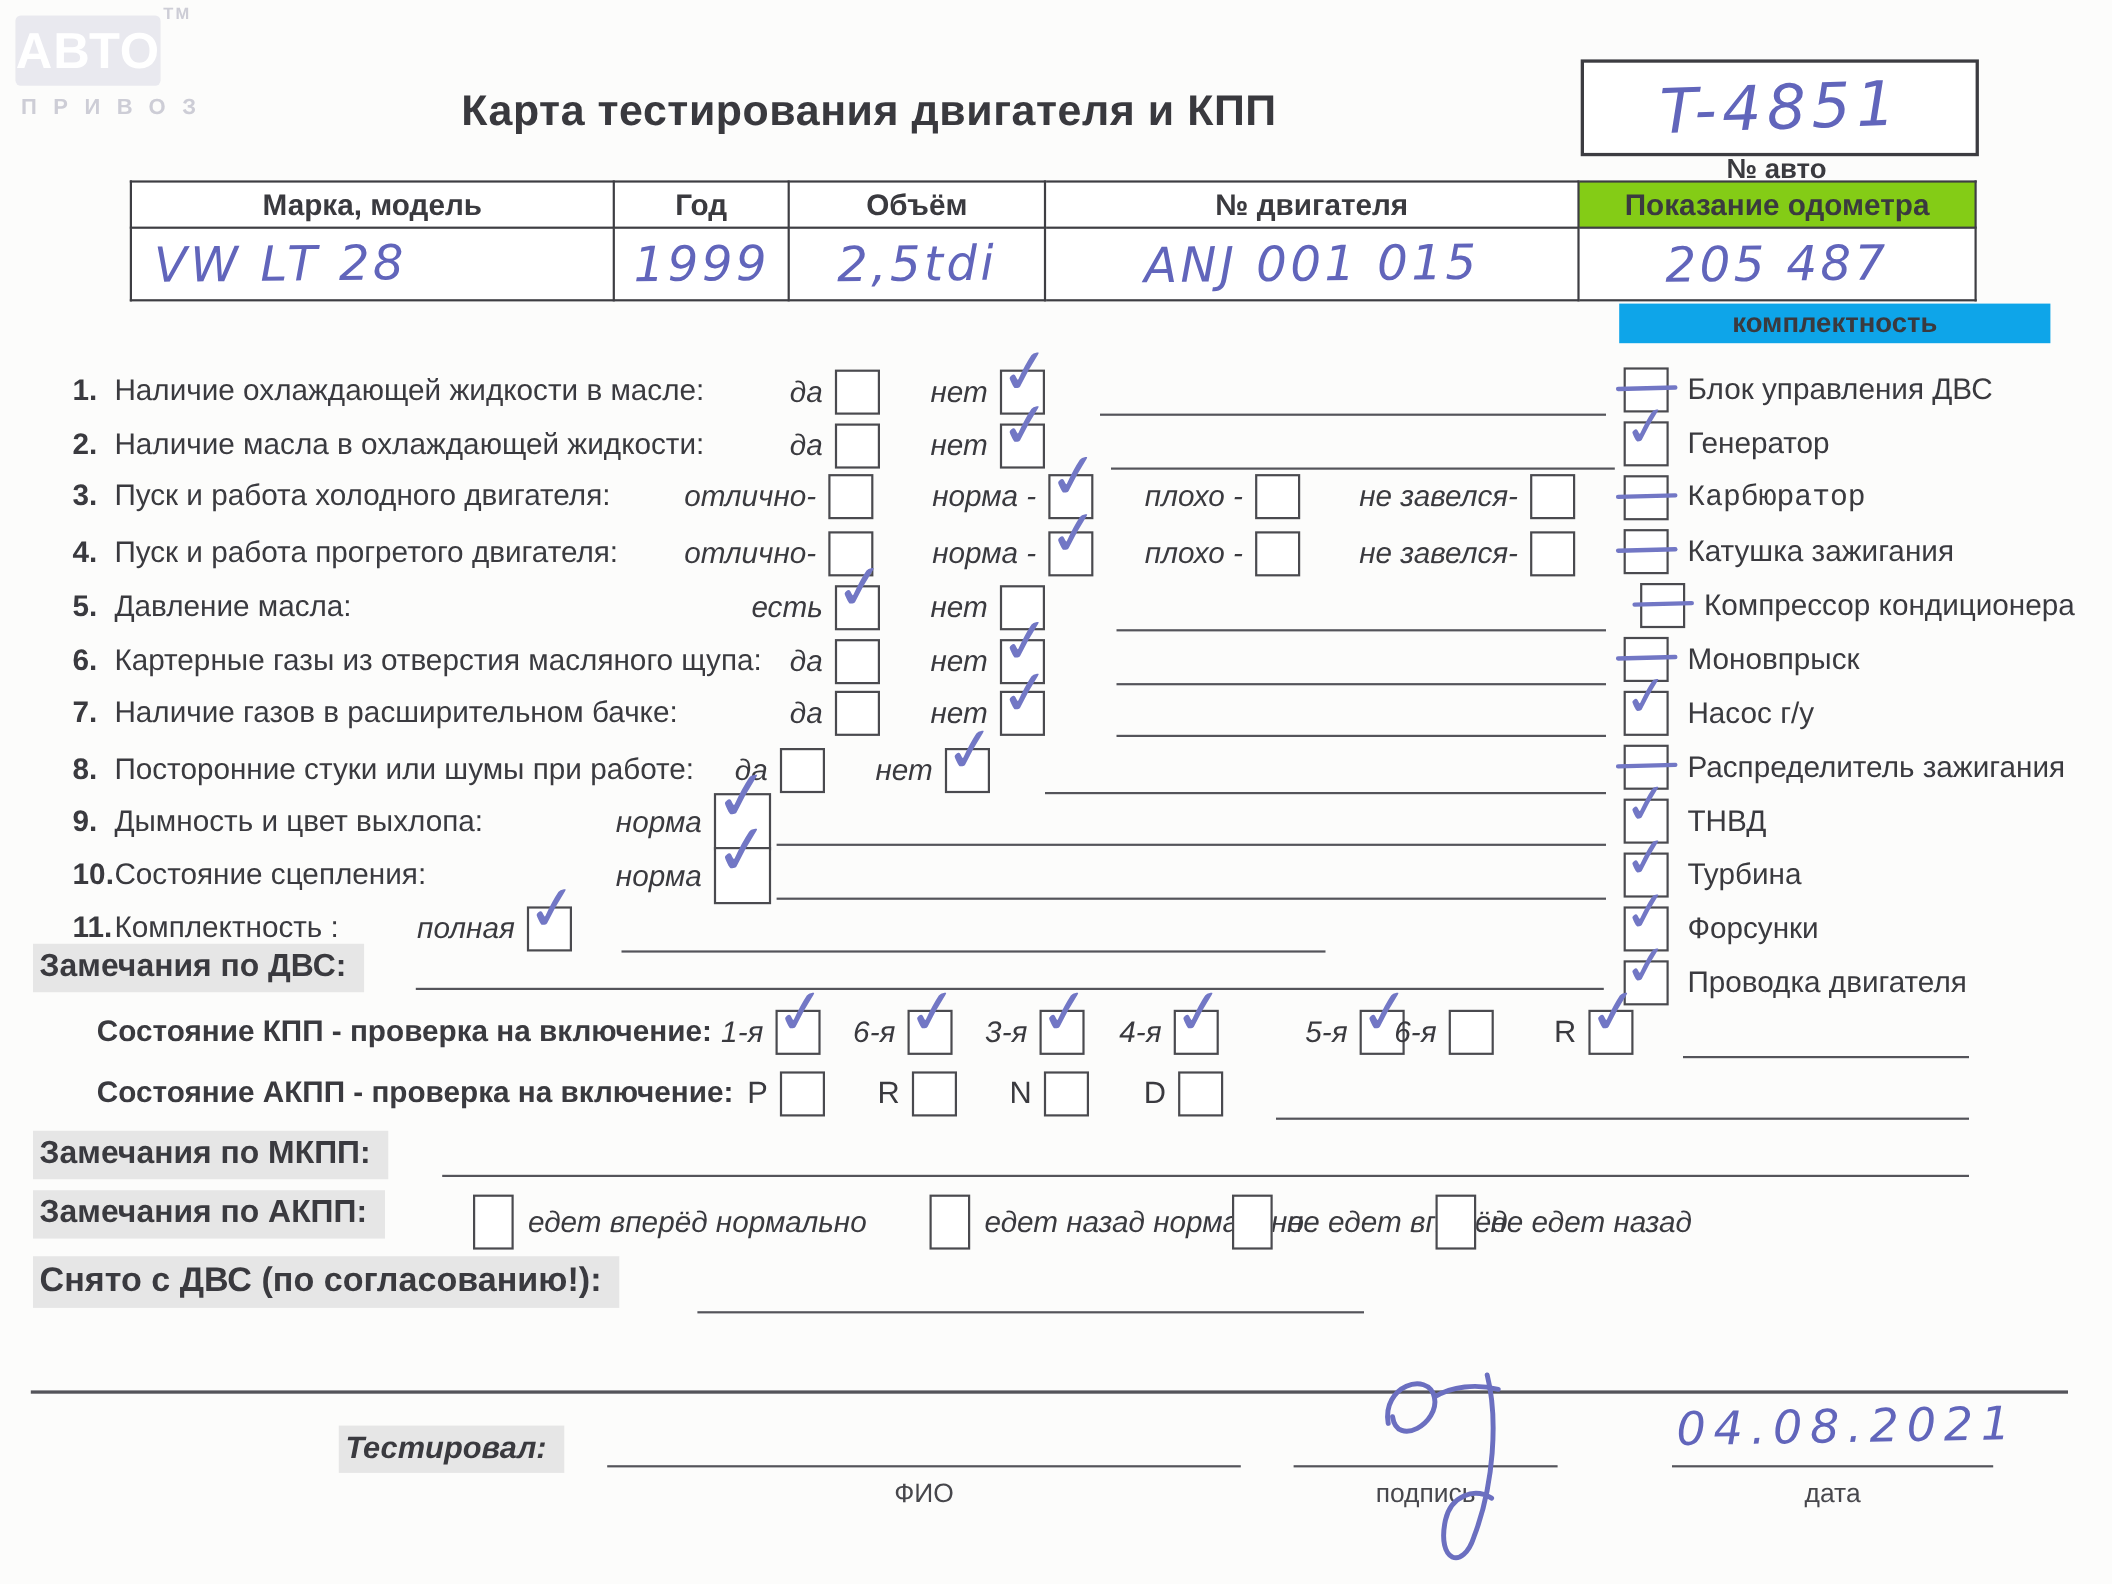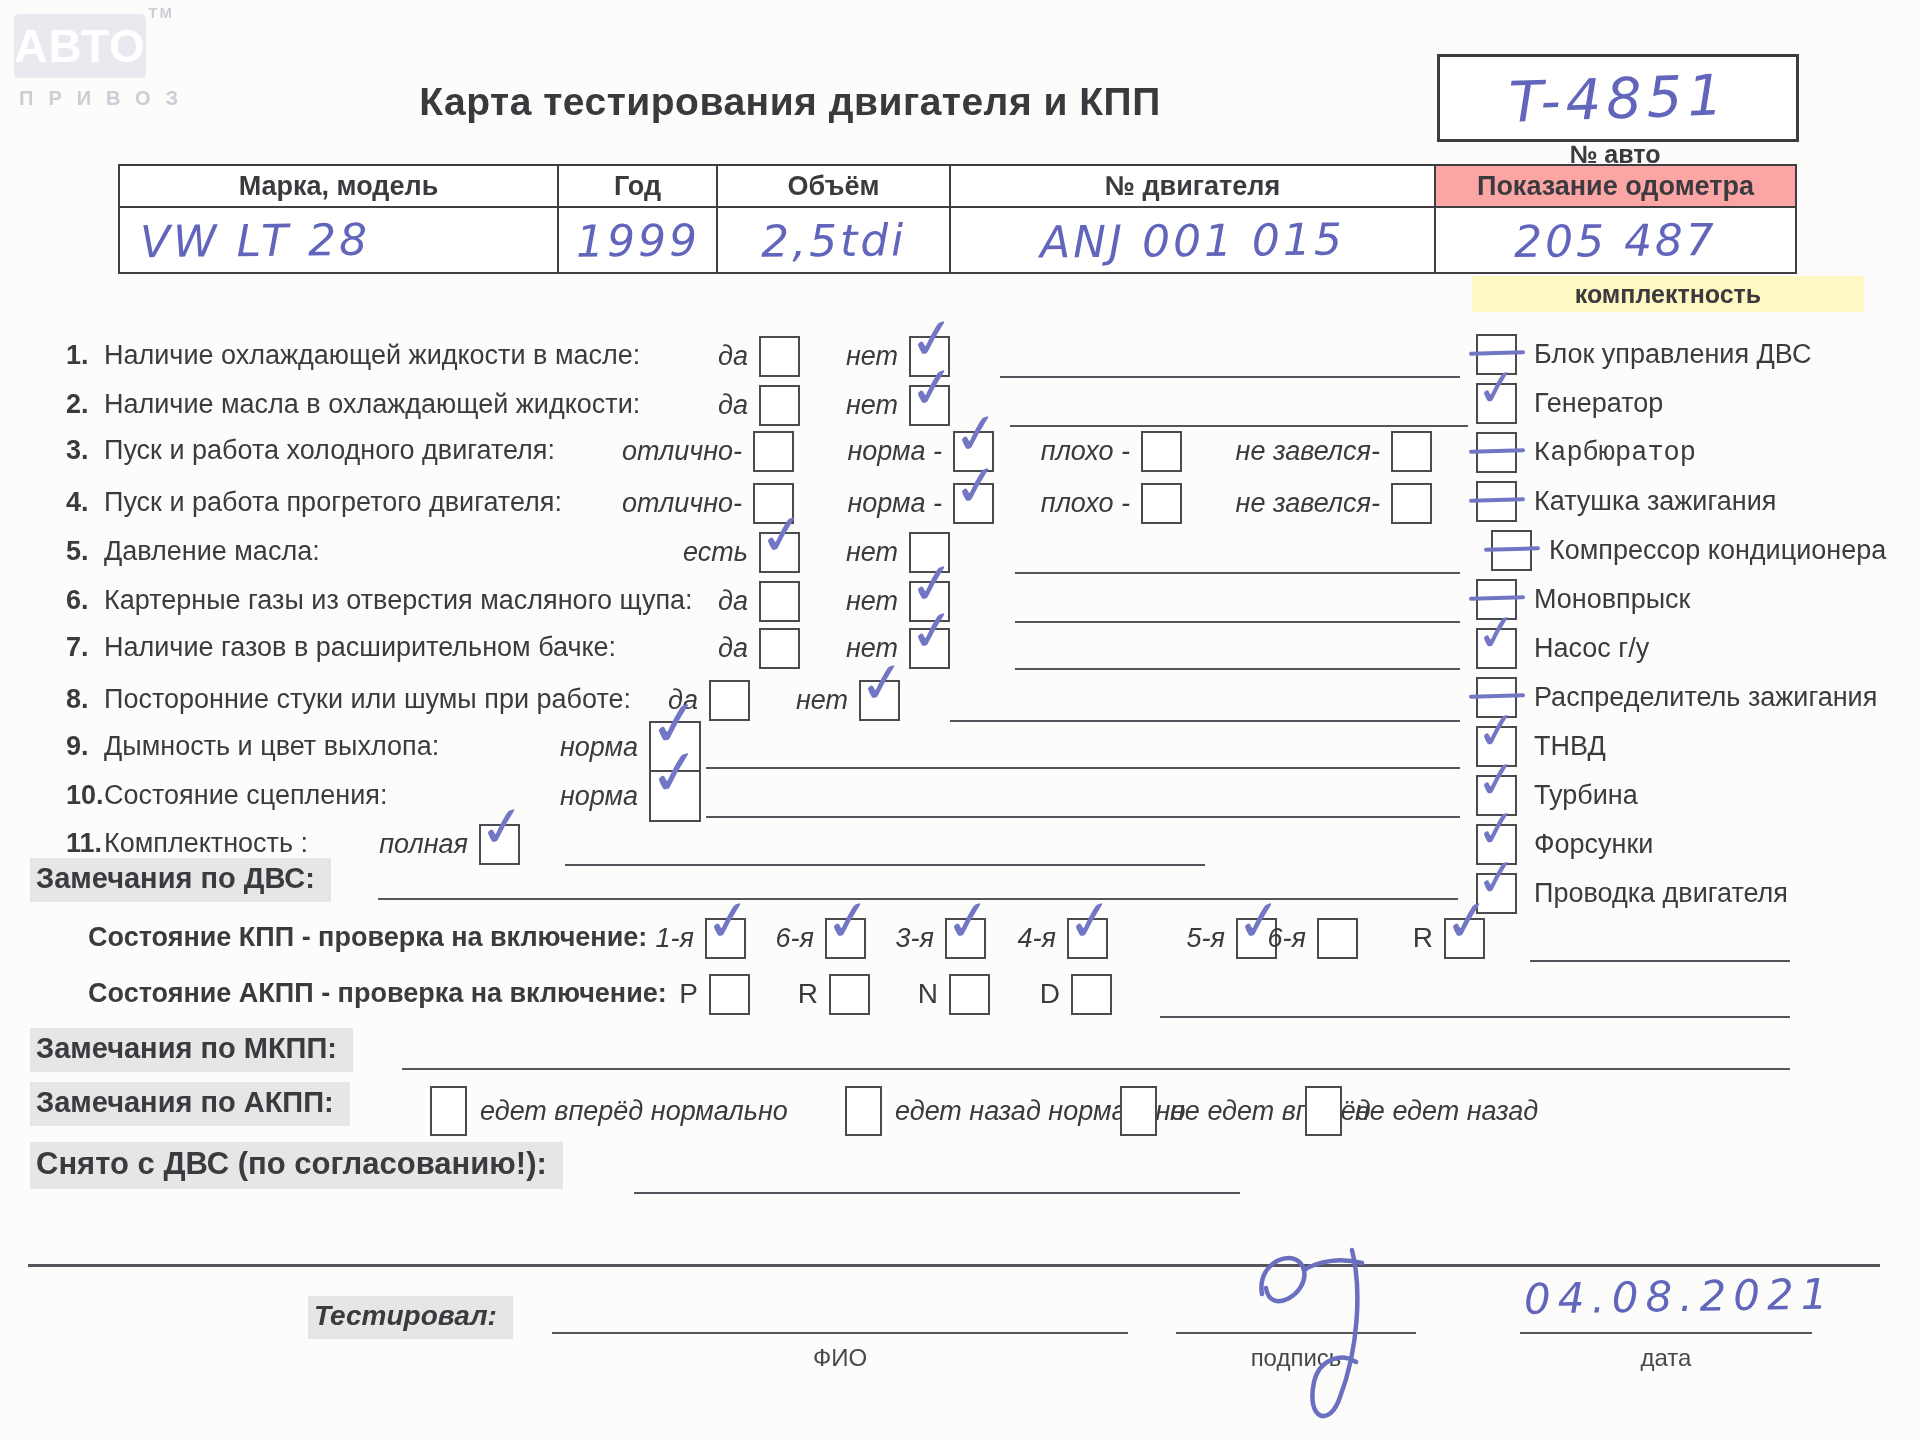--- a/index.html
+++ b/index.html
@@ -19,21 +19,21 @@
 
   
   .auto-box{position:absolute;left:1437px;top:54px;width:356px;height:82px;border:3px solid #3c3c41;
             display:flex;align-items:center;justify-content:center;background:#fff}
   .auto-label{position:absolute;left:1437px;top:140px;width:356px;text-align:center;font-weight:700;font-size:25px}
 
   
   .info-table{position:absolute;left:118px;top:164px;border-collapse:collapse;background:#fff}
   .info-table th,.info-table td{border:2.5px solid #3e3e43}
   .info-table th{height:40px;font-size:27px;font-weight:700;padding:0 6px}
-  .info-table th.shaded{background:#fca5a5}
+  .info-table th.shaded{background:#84cc16}
   .info-table td{height:62px;text-align:center;vertical-align:middle}
   .info-table td.first{text-align:left;padding-left:20px}
 
   .hand{font-family:"DejaVu Sans",sans-serif;font-style:italic;color:#6165bb}
   .auto-value{font-size:56px;letter-spacing:5px;transform:rotate(-2deg)}
   .cell-hand{font-size:44px;letter-spacing:3px;display:inline-block;transform:rotate(-.6deg);white-space:nowrap}
 
   
   .cb{display:inline-block;width:37px;height:37px;border:2.5px solid #4a4a4f;background:#fff;position:relative;flex:none}
   .cb.big{width:48px;height:48px}
@@ -48,21 +48,21 @@
   
   .chkrow{position:absolute;left:0;width:1920px;height:52px}
   .chkrow .num{position:absolute;left:66px;top:10px;font-weight:700;font-size:27px}
   .chkrow .lbl{position:absolute;left:104px;top:10px;font-size:27px;white-space:nowrap}
   .opt{position:absolute;top:4px;display:flex;align-items:center;justify-content:flex-end;gap:11px;width:302px;height:44px}
   .optlbl{font-style:italic;font-size:27px;white-space:nowrap}
   .gearletter{font-size:28px;white-space:nowrap}
   .rline{position:absolute;border-bottom:2.5px solid #54545a;height:0}
 
   
-  .equip-header{position:absolute;left:1472px;top:276px;width:392px;height:36px;background:#fef9c3;
+  .equip-header{position:absolute;left:1472px;top:276px;width:392px;height:36px;background:#0ea5e9;
                 display:flex;align-items:center;justify-content:center;font-weight:700;font-size:25px}
   .equip-item{position:absolute;left:1476px;height:49px;display:flex;align-items:center;gap:17px;font-size:27px;white-space:nowrap}
 
   
   .gearrow{position:absolute;left:0;width:1920px;height:54px}
   .gearrow .glbl{position:absolute;left:88px;top:10px;font-weight:700;font-size:27px;white-space:nowrap}
 
   
   .glabel{position:absolute;background:#e6e6e6;font-weight:700;font-size:29px;
           padding:4px 16px 7px 6px;white-space:nowrap}

